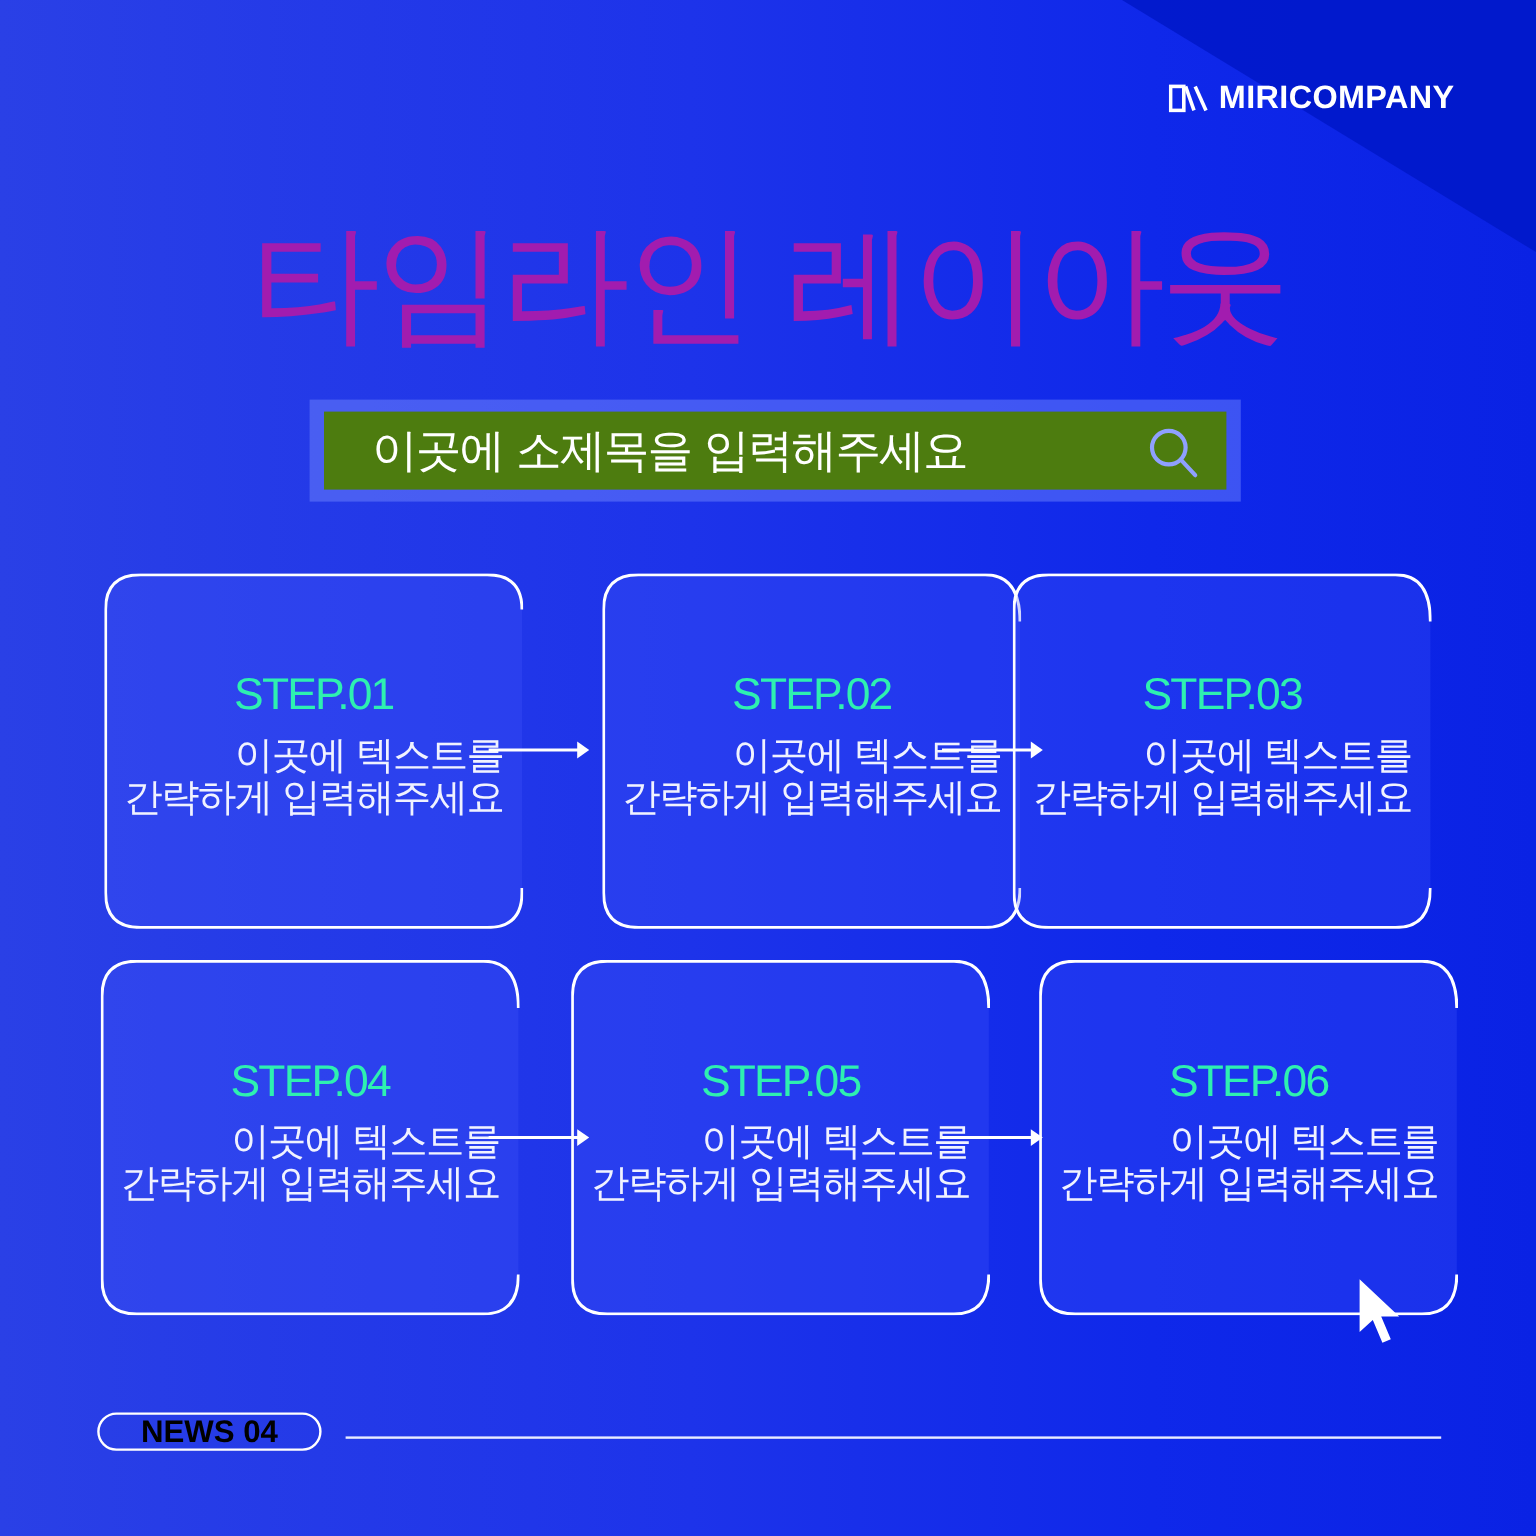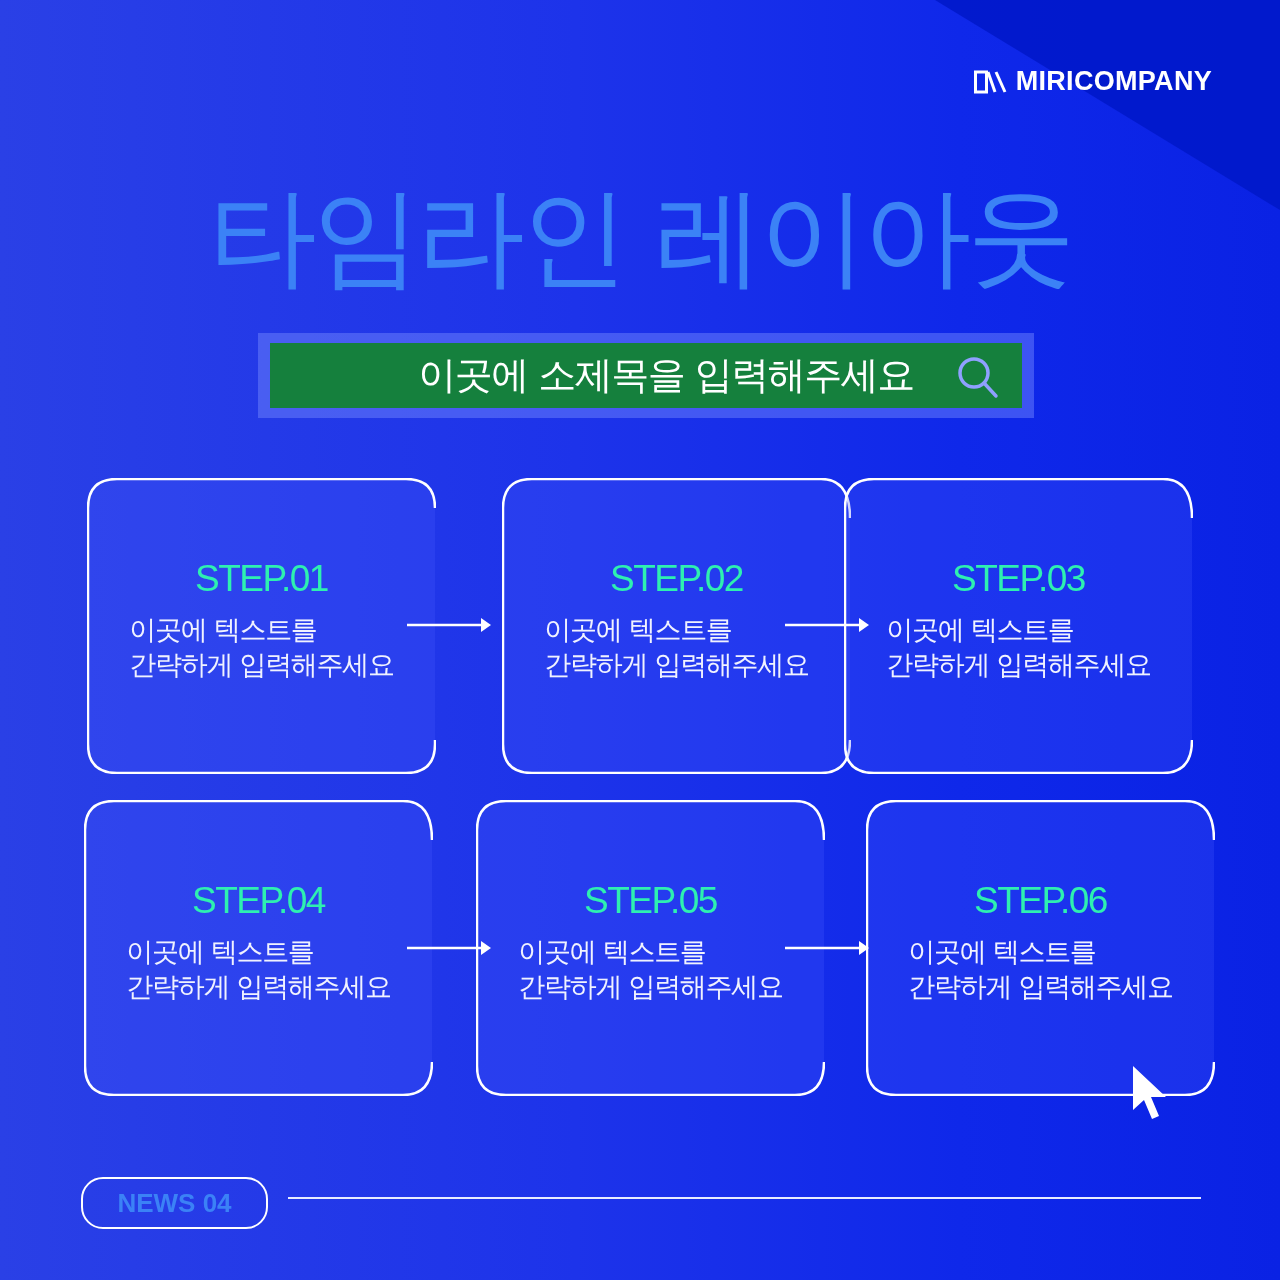--- a/index.html
+++ b/index.html
@@ -16,32 +16,32 @@
   }
   .logo {
     position: absolute; top: 66px; right: 68px;
     display: flex; align-items: center; gap: 8px;
     font-weight: 700; font-size: 27px; letter-spacing: 0.3px; color: #fff;
   }
   .logo svg { display: block; }
   .title {
     position: absolute; top: 178px; left: 0; width: 1280px;
     text-align: center; font-size: 108px; font-weight: 400;
-    letter-spacing: -4px; line-height: 1.1; color: #3b82f6;
+    letter-spacing: -4px; line-height: 1.1; color: #a21caf;
     font-family: "DejaVu Sans", sans-serif;
   }
   .search-frame {
     position: absolute; left: 258px; top: 333px; width: 776px; height: 85px;
     background: rgba(120, 140, 255, 0.45);
     padding: 10px 12px;
   }
   .search-inner {
     width: 100%; height: 100%;
-    background: #15803d;
-    display: flex; align-items: center; justify-content: center;
+    background: #4d7c0f;
+    display: flex; align-items: center; justify-content: flex-start;
     position: relative;
   }
   .search-text {
     font-size: 38px; color: #fff; letter-spacing: -1.5px;
     font-family: "DejaVu Sans", sans-serif;
     margin-left: 40px;
   }
   .search-icon { position: absolute; right: 20px; top: 10px; }
   .card {
     position: absolute; width: 349px; height: 296px; padding-left: 32px;
@@ -50,29 +50,29 @@
   .card .content {
     position: absolute; left: 0; top: 0; width: 349px; height: 296px;
     display: flex; flex-direction: column; align-items: center; justify-content: center;
     padding-bottom: 12px;
   }
   .step-label {
     color: #2ef0b0; font-size: 37px; letter-spacing: -1.5px;
     font-family: "Liberation Sans", sans-serif; margin-bottom: 12px;
   }
   .step-desc {
-    color: #f0f2ff; font-size: 27px; text-align: left; line-height: 35px;
+    color: #f0f2ff; font-size: 32px; text-align: right; line-height: 35px;
     letter-spacing: -1.3px; font-family: "DejaVu Sans", sans-serif;
   }
   .arrow { position: absolute; width: 86px; height: 20px; }
   .news-badge {
-    position: absolute; left: 81px; top: 1177px; width: 187px; height: 52px;
+    position: absolute; left: 81px; top: 1177px; width: 187px; height: 32px;
     border: 2.5px solid #fff; border-radius: 22px;
     display: flex; align-items: center; justify-content: center;
-    font-weight: 700; font-size: 26px; color: #3b82f6; letter-spacing: 0px; text-align: center;
+    font-weight: 700; font-size: 26px; color: #000000; letter-spacing: 0px; text-align: center;
   }
   .news-line {
     position: absolute; left: 288px; top: 1197px; width: 913px; height: 2px;
     background: #e8ecff;
   }
   .cursor { position: absolute; left: 1130px; top: 1064px; }
 </style>
 </head>
 <body>
 

